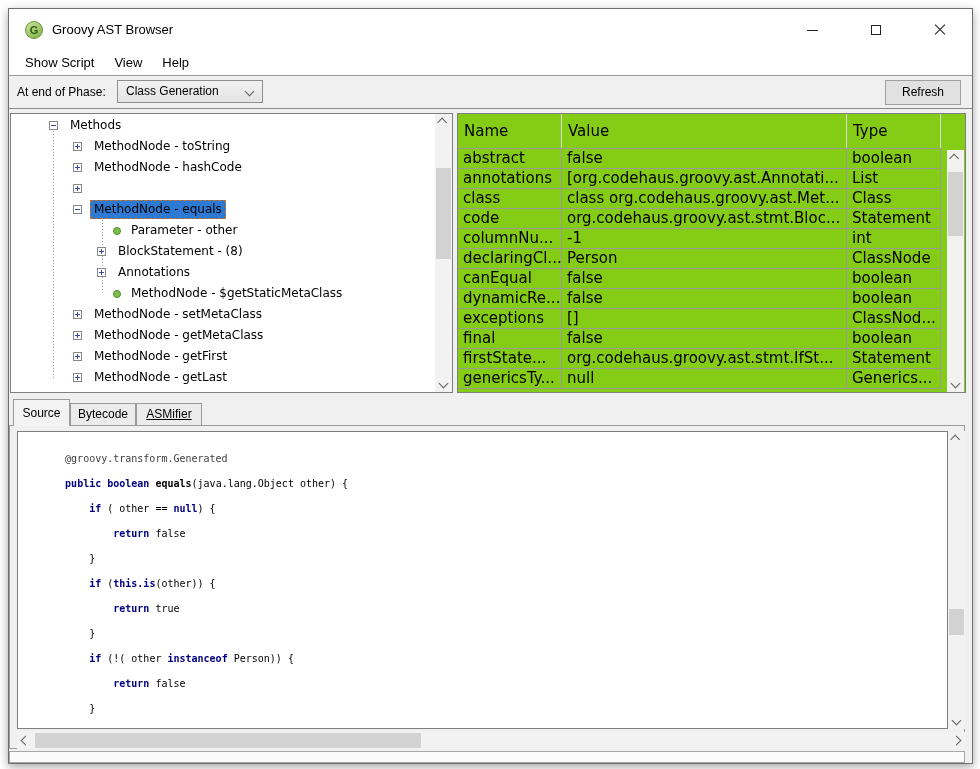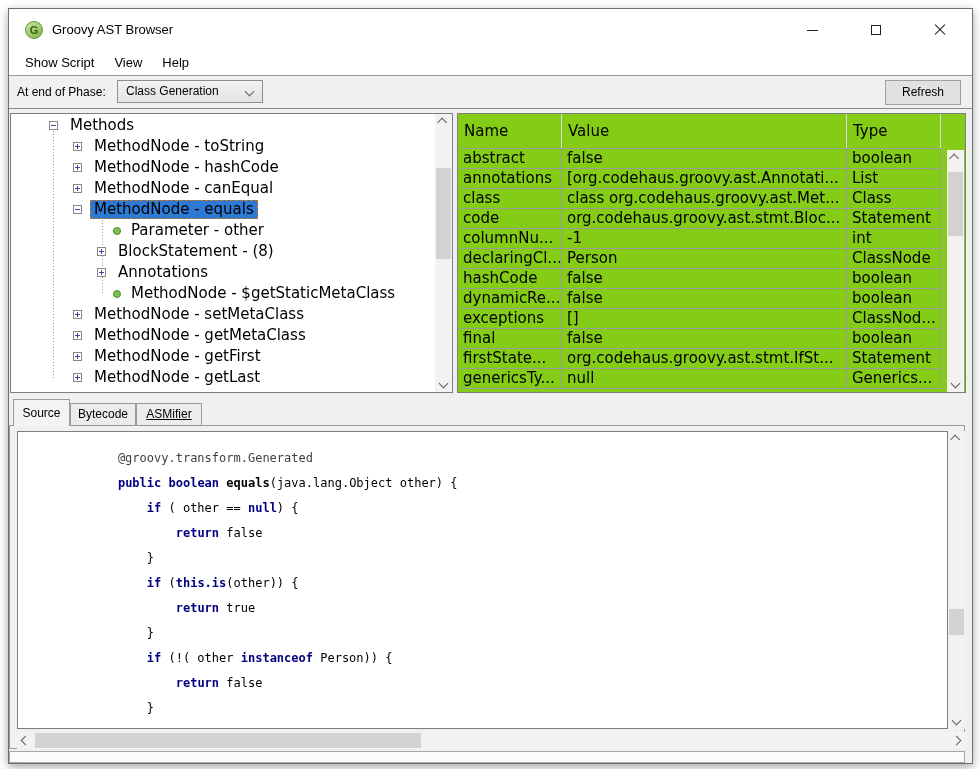--- a/index.html
+++ b/index.html
@@ -54,21 +54,21 @@
   .sb-btn { position:absolute; width:17px; height:17px; display:flex; align-items:center; justify-content:center; }
   .sb-thumb { position:absolute; background:#d2d2d2; }
 
   
   .tree-panel { position:absolute; left:1px; top:104px; width:443px; height:280px;
                 border:1px solid #7e7e7e; background:#ffffff; }
   .tree-rows { position:absolute; left:0; top:1px; right:17px; bottom:0; overflow:hidden; }
   .vline { position:absolute; width:1px;
            background:repeating-linear-gradient(to bottom,#9a9a9a 0 1px,transparent 1px 3px); }
   .tree-row { position:relative; height:21px; display:flex; align-items:center;
-              font-family:"DejaVu Sans", sans-serif; font-size:15px; white-space:nowrap; }
+              font-family:"DejaVu Sans", sans-serif; font-size:12px; white-space:nowrap; }
   .tree-row.d1 { padding-left:38px; }
   .tree-row.d2 { padding-left:62px; }
   .tree-row.d3 { padding-left:86px; }
   .handle { position:relative; flex:none; width:9px; height:9px; border:1px solid #888;
             background:#fff; margin-right:8px; z-index:2; }
   .handle::before { content:''; position:absolute; left:1px; right:1px; top:50%; margin-top:-1px;
                     height:1px; background:#3a4aa0; }
   .handle.plus::after { content:''; position:absolute; top:1px; bottom:1px; left:50%; margin-left:-1px;
                         width:1px; background:#3a4aa0; }
   .leafdot { flex:none; width:8px; height:8px; border-radius:50%; background:#7cc14e;
@@ -93,21 +93,21 @@
 
   
   .tab { position:absolute; font-size:12px; text-align:center; border:1px solid #9a9a9a;
          background:#ececec; z-index:1; }
   .tab.active { background:#f3f3f3; border-bottom:none; z-index:3; }
   .pane { position:absolute; left:0; top:416px; width:956px; height:324px;
           border:1px solid #9a9a9a; background:#f0f0f0; z-index:2; }
   .code-area { position:absolute; left:7px; top:5px; width:931px; height:298px;
                border:1px solid #7e7e7e; background:#ffffff; overflow:hidden; }
   .code-text { position:absolute; left:0; top:0; padding:14px 0 0 23px;
-               font-family:"DejaVu Sans Mono", monospace; font-size:12px; line-height:25px;margin-left:48px; }
+               font-family:"DejaVu Sans Mono", monospace; font-size:10px; line-height:25px; }
   .code-line { white-space:pre; }
   .c-p    { color:#000; }
   .c-kw   { color:#000080; font-weight:bold; }
   .c-name { color:#000; font-weight:bold; }
   .c-gray { color:#3f3f3f; }
 
   
   .status-strip { position:absolute; left:0; top:742px; width:956px; height:12px;
                   background:#fbfbfb; border:1px solid #a6a6a6; }
 </style>
@@ -158,21 +158,20 @@
         <div class="tree-row d2">
           <span class="handle plus"></span>
           <span class="tlabel">MethodNode - toString</span>
         </div>
         <div class="tree-row d2">
           <span class="handle plus"></span>
           <span class="tlabel">MethodNode - hashCode</span>
         </div>
         <div class="tree-row d2">
           <span class="handle plus"></span>
-          <span class="tlabel">MethodNode - canEqual</span>
         </div>
         <div class="tree-row d2">
           <span class="handle minus"></span>
           <span class="tlabel sel">MethodNode - equals</span>
         </div>
         <div class="tree-row d3">
           <span class="leafdot"></span>
           <span class="tlabel">Parameter - other</span>
         </div>
         <div class="tree-row d3">
@@ -246,21 +245,21 @@
           <div class="td cw1">columnNu...</div>
           <div class="td cw2">-1</div>
           <div class="td cw3">int</div>
         </div>
         <div class="tr">
           <div class="td cw1">declaringCl...</div>
           <div class="td cw2">Person</div>
           <div class="td cw3">ClassNode</div>
         </div>
         <div class="tr">
-          <div class="td cw1">hashCode</div>
+          <div class="td cw1">canEqual</div>
           <div class="td cw2">false</div>
           <div class="td cw3">boolean</div>
         </div>
         <div class="tr">
           <div class="td cw1">dynamicRe...</div>
           <div class="td cw2">false</div>
           <div class="td cw3">boolean</div>
         </div>
         <div class="tr">
           <div class="td cw1">exceptions</div>

